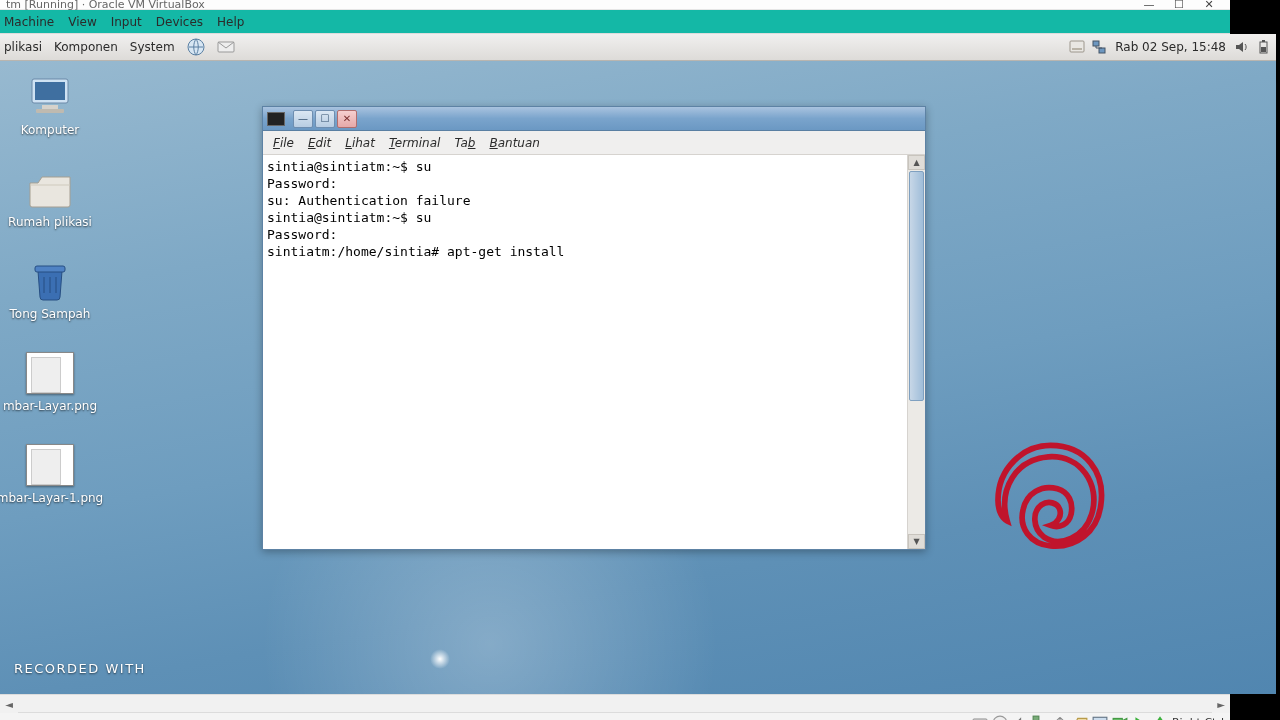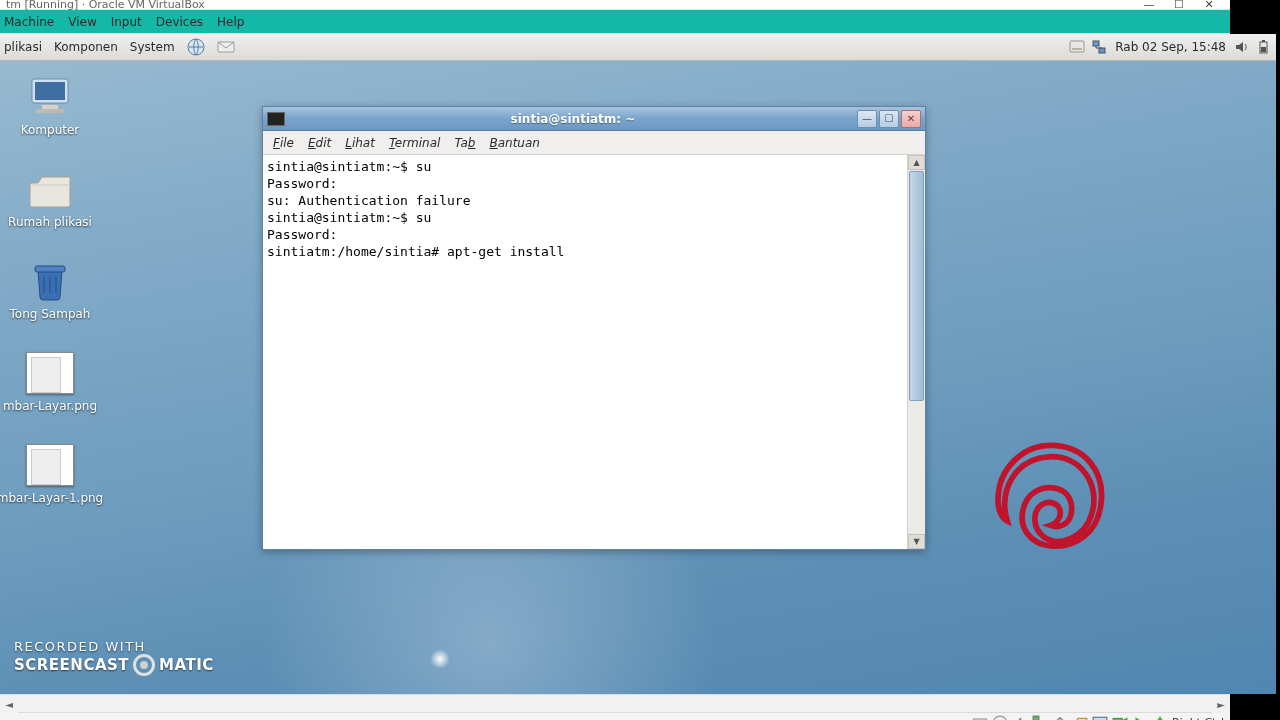--- a/index.html
+++ b/index.html
@@ -266,21 +266,20 @@
         <div class="glyph">
             <div class="thumb"></div>
           </div>
         <div class="label">mbar-Layar-1.png</div>
       </div>
     </div>
 
     <div class="term-window">
       <div class="term-titlebar">
         <div class="tt-icon"></div>
-        <div class="tt-title">sintia@sintiatm: ~</div>
         <div class="win-btn">—</div>
         <div class="win-btn">☐</div>
         <div class="win-btn close">✕</div>
       </div>
       <div class="term-menubar">
         <span class="m"><u>F</u>ile</span>
         <span class="m"><u>E</u>dit</span>
         <span class="m"><u>L</u>ihat</span>
         <span class="m"><u>T</u>erminal</span>
         <span class="m">Ta<u>b</u></span>
@@ -296,27 +295,20 @@
         <div class="term-scroll">
           <div class="up">▲</div>
           <div class="thumbv"></div>
           <div class="dn">▼</div>
         </div>
       </div>
     </div>
 
     <div class="watermark">
       <span class="small">RECORDED WITH</span>
-      <span class="line2">
-        <span>SCREENCAST</span>
-        <span class="ring">
-            <span class="dot"></span>
-          </span>
-        <span>MATIC</span>
-      </span>
     </div>
 
   </div>
 </div>
 
 <div class="vm-hscroll">
   <div class="lar">◄</div>
   <div class="rar">►</div>
 </div>
 

